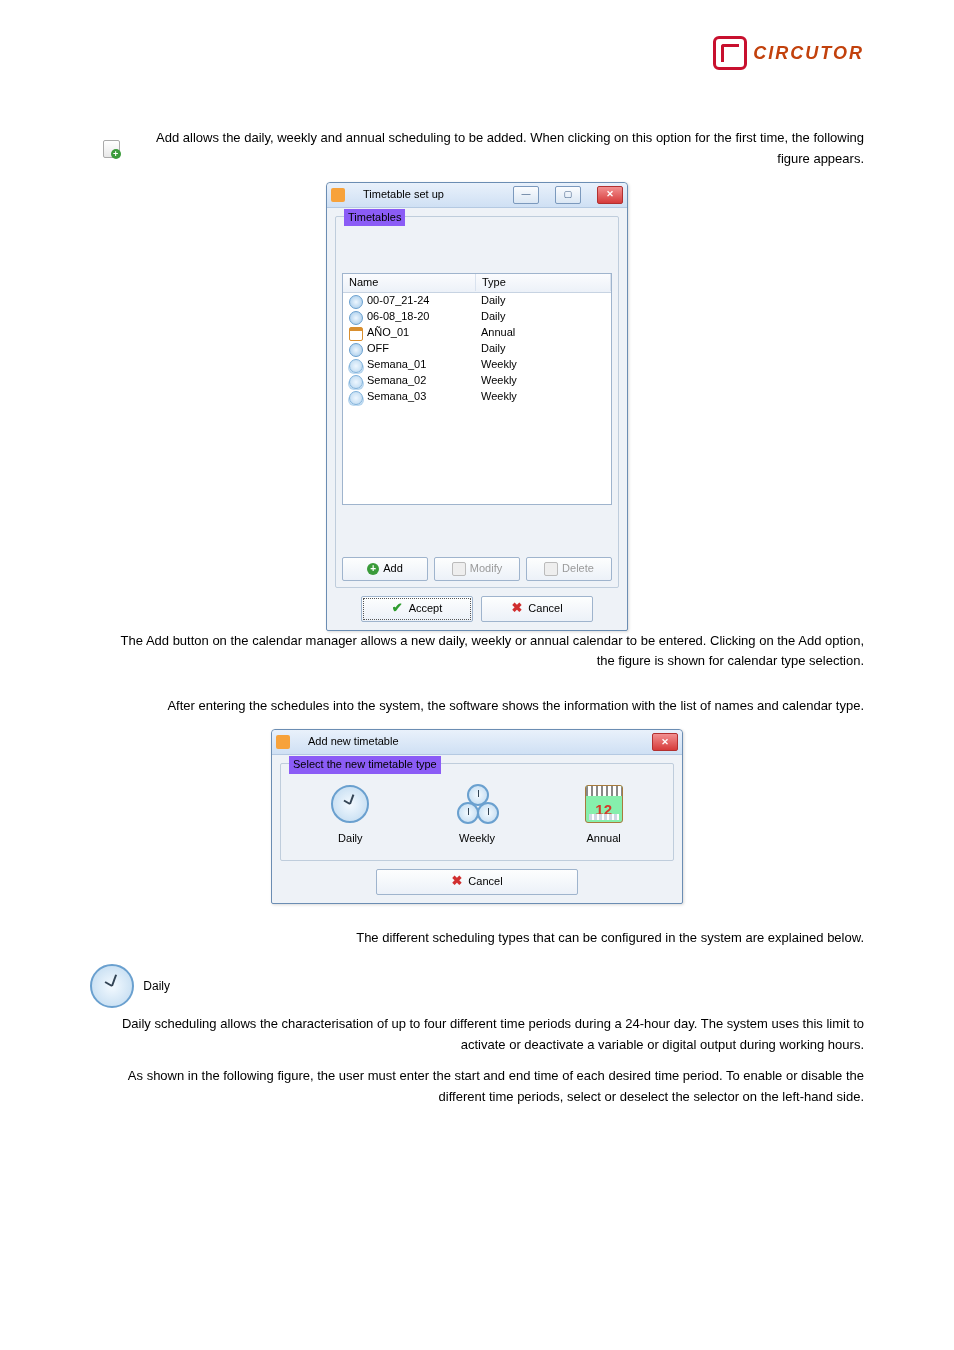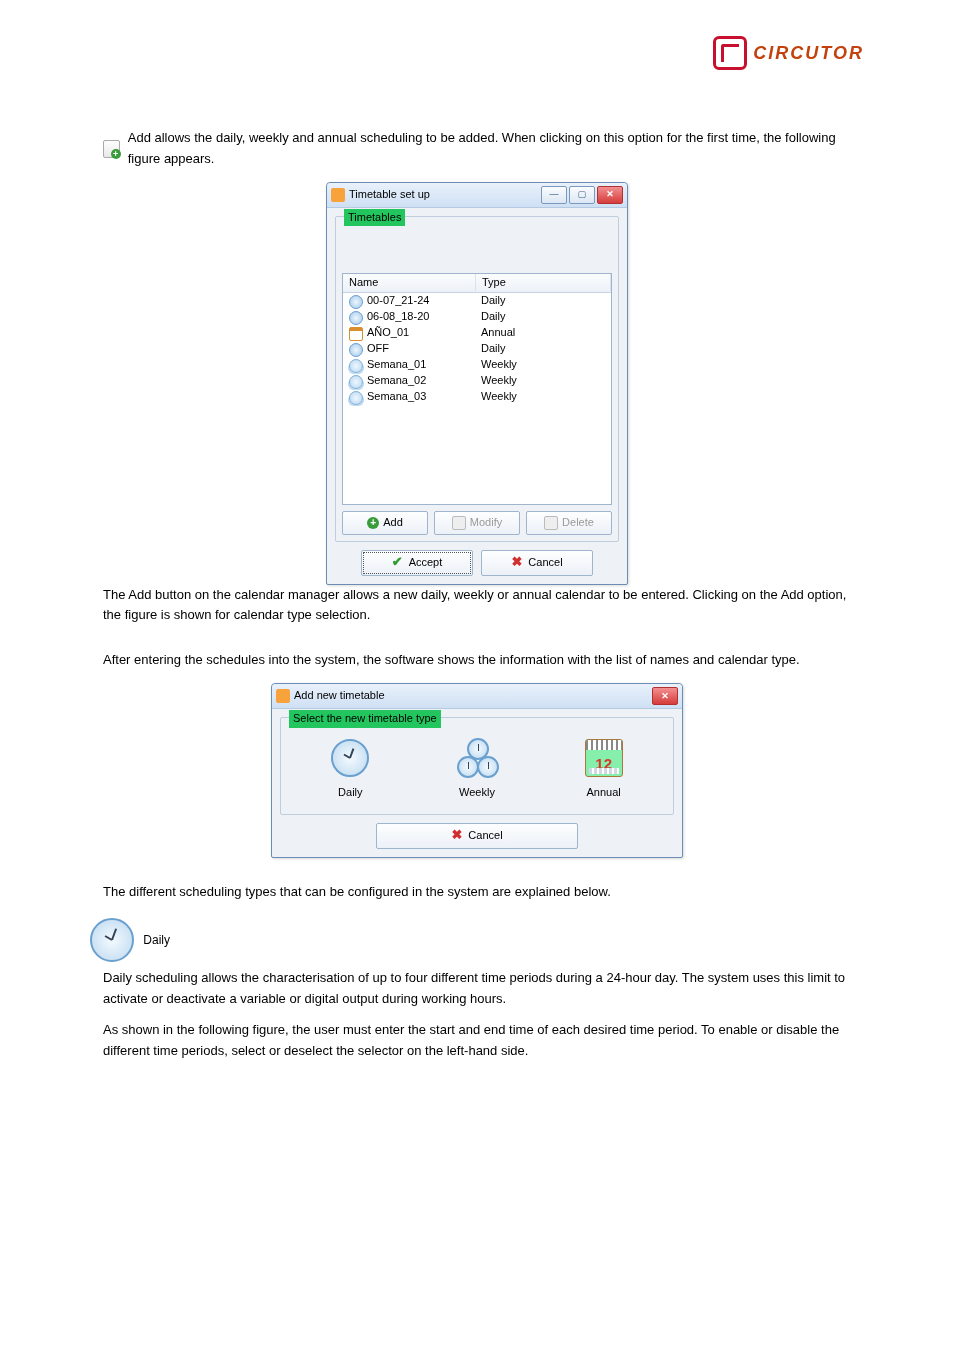--- a/index.html
+++ b/index.html
@@ -2,50 +2,50 @@
 <html><head>
 <meta charset="utf-8">
 <style>
 html,body{margin:0;padding:0;background:#fff;font-family:"Tahoma","Segoe UI",Arial,sans-serif;color:#000;}
 .page{width:954px;min-height:1350px;margin:0 auto;position:relative;padding:0 90px 0 90px;box-sizing:border-box;}
 .logo-area{position:absolute;right:90px;top:36px;display:flex;align-items:center;gap:6px;}
 .logo-mark{width:28px;height:28px;border:3px solid #c8102e;border-radius:6px;position:relative;}
 .logo-mark::after{content:"";position:absolute;left:5px;top:5px;right:5px;bottom:5px;border:3px solid #c8102e;border-bottom:none;border-right:none;border-radius:3px 0 0 0;}
 .logo-text{color:#c2410c;font-weight:700;letter-spacing:2px;font-size:18px;font-style:italic;}
 .body-text{font-size:13px;line-height:1.6;}
-.body-text p{margin:0 0 10px 13px;}
+.body-text p{margin:0 0 10px 13px;text-align:right;}
 .small-icon{display:inline-block;width:16px;height:16px;vertical-align:middle;border-radius:2px;position:relative;}
 .add-tool-icon{background:linear-gradient(#fff,#e8e8e8);border:1px solid #aaa;}
 .add-tool-icon::after{content:"+";position:absolute;right:-2px;bottom:-2px;width:10px;height:10px;background:#3a9b3a;color:#fff;border-radius:50%;font-size:9px;line-height:10px;text-align:center;font-weight:bold;}
 
 .win{border:1px solid #6b8db3;border-radius:4px 4px 2px 2px;background:#eef2f7;box-shadow:1px 1px 3px rgba(0,0,0,0.15);}
-.titlebar{height:24px;background:linear-gradient(#e9f1fb,#cfe0f4);border-bottom:1px solid #b4c9e2;border-radius:4px 4px 0 0;display:flex;align-items:center;padding:0 4px;font-size:11px;}
+.titlebar{height:24px;background:linear-gradient(#e9f1fb,#cfe0f4);border-bottom:1px solid #b4c9e2;border-radius:4px 4px 0 0;display:flex;align-items:center;padding:0 4px;font-size:11px;gap:14px;}
 .titlebar .ticon{width:14px;height:14px;margin-right:4px;border-radius:2px;background:#f7a23b;position:relative;}
 .titlebar .spacer{flex:1;}
 .winbtn{width:24px;height:16px;margin-left:2px;border:1px solid #7b99bd;border-radius:2px;background:linear-gradient(#fbfcfe,#dbe7f4);display:flex;align-items:center;justify-content:center;font-size:9px;color:#3b5a82;}
 .winbtn.close{background:linear-gradient(#f29090,#d63b3b);color:#fff;border-color:#b23030;font-weight:bold;}
 .winbody{padding:8px;font-size:11px;}
 .groupbox{border:1px solid #bfcddc;border-radius:2px;padding:8px 6px 6px 6px;position:relative;}
-.groupbox-title{position:absolute;top:-8px;left:8px;background:#22c55e;padding:0 4px;font-size:11px;}
+.groupbox-title{position:absolute;top:-8px;left:8px;background:#8b5cf6;padding:0 4px;font-size:11px;}
 
 .listview{background:#fff;border:1px solid #9fb4cd;height:230px;overflow:hidden;margin-top:48px;}
 .listhdr{display:flex;border-bottom:1px solid #c7d3e2;background:linear-gradient(#fbfcfe,#ecf1f8);height:18px;align-items:center;}
 .listhdr .col{padding:0 6px;font-size:11px;border-right:1px solid #d9e2ee;}
 .col-name{flex:0 0 120px;}
 .col-type{flex:1;}
 .listrow{display:flex;align-items:center;height:16px;font-size:11px;}
 .listrow .col{padding:0 6px;display:flex;align-items:flex-end;gap:4px;}
 .row-icon{width:12px;height:12px;display:inline-block;border-radius:50%;}
 .row-icon.clock{background:radial-gradient(#eef7ff,#9fc7e8);border:1px solid #6aa0cf;}
 .row-icon.cal{background:#fff;border:1px solid #d98f2f;border-radius:2px;position:relative;}
 .row-icon.cal::before{content:"";position:absolute;top:0;left:0;right:0;height:3px;background:#d98f2f;}
 .row-icon.week{background:radial-gradient(#eef7ff,#b7d6ef);border:1px solid #7db0da;border-radius:50%;box-shadow:2px 2px 0 -1px #b7d6ef,-2px 2px 0 -1px #b7d6ef;}
 
 .btnrow{display:flex;gap:6px;margin-top:6px;}
-.btn{flex:1;height:22px;border:1px solid #9fb4cd;border-radius:2px;background:linear-gradient(#fdfefe,#ecf1f8);font-size:11px;display:flex;align-items:center;justify-content:center;gap:4px;}
+.btn{flex:1;height:22px;border:1px solid #9fb4cd;border-radius:2px;background:linear-gradient(#fdfefe,#ecf1f8);font-size:11px;display:flex;align-items:center;justify-content:center;gap:4px;margin-top:46px;}
 .btn.disabled{color:#9a9a9a;}
 .btn .bicon{width:12px;height:12px;display:inline-block;}
 .bicon.add{background:#3a9b3a;border-radius:50%;position:relative;}
 .bicon.add::after{content:"+";color:#fff;font-size:10px;line-height:12px;position:absolute;left:0;right:0;text-align:center;font-weight:bold;}
 .bicon.modify{border:1px solid #bbb;border-radius:2px;background:#eee;}
 .bicon.delete{border:1px solid #bbb;border-radius:2px;background:#eee;}
 .bicon.check{color:#2f9c2f;font-weight:bold;font-size:13px;}
 .bicon.cross{color:#d12f2f;font-weight:bold;font-size:13px;}
 .dlg-footer{display:flex;gap:8px;justify-content:center;margin-top:8px;}
 .btn-wide{width:110px;height:24px;border:1px solid #9fb4cd;border-radius:2px;background:linear-gradient(#fdfefe,#ecf1f8);font-size:11px;display:flex;align-items:center;justify-content:center;gap:6px;}

